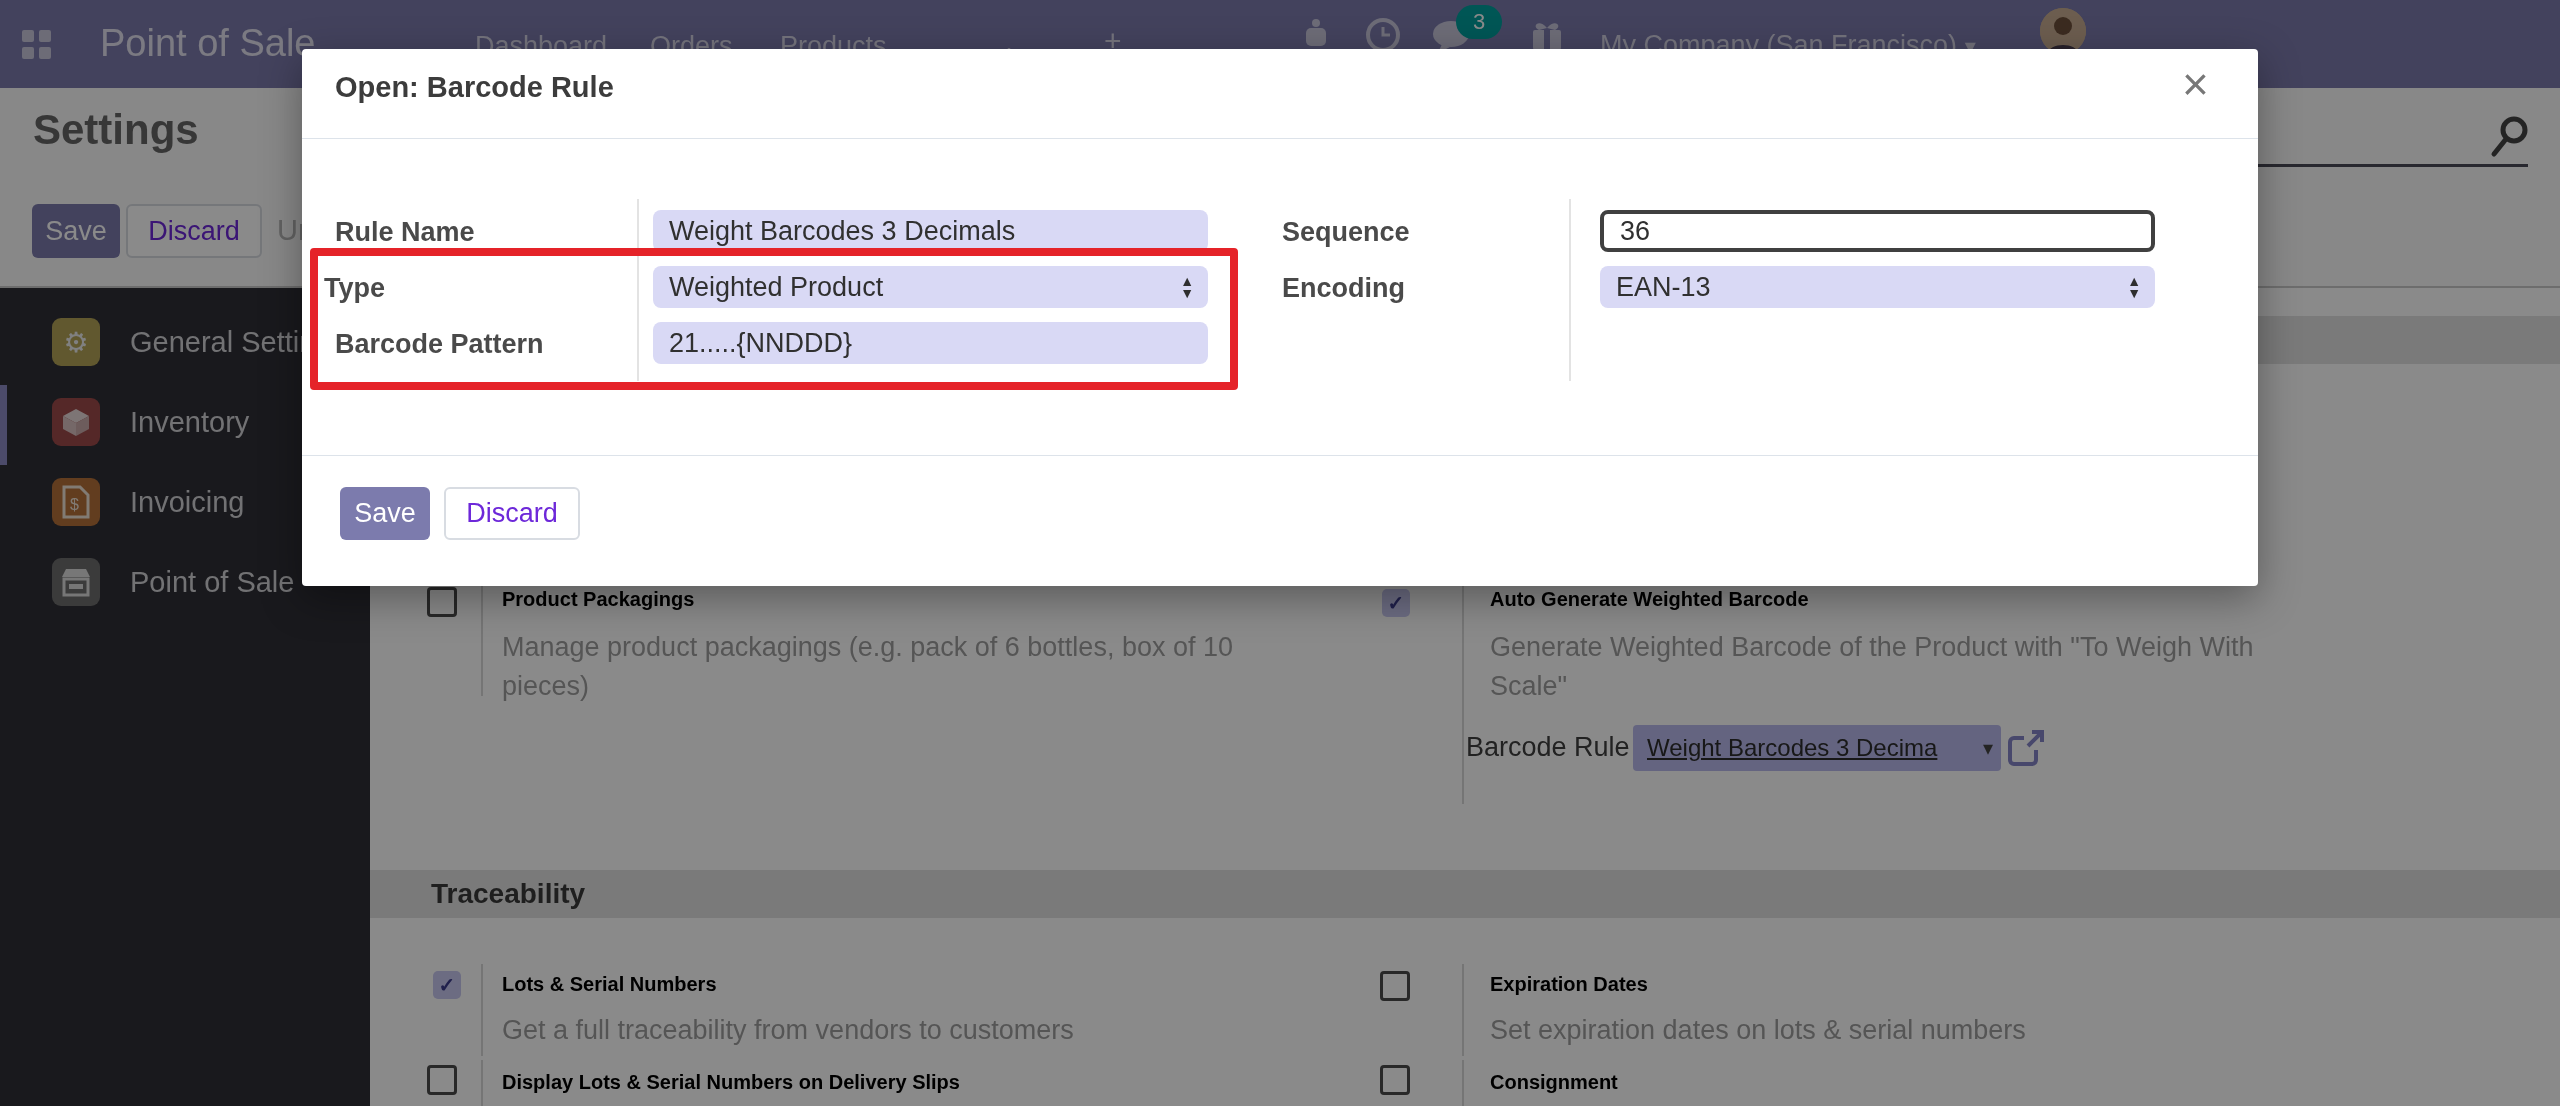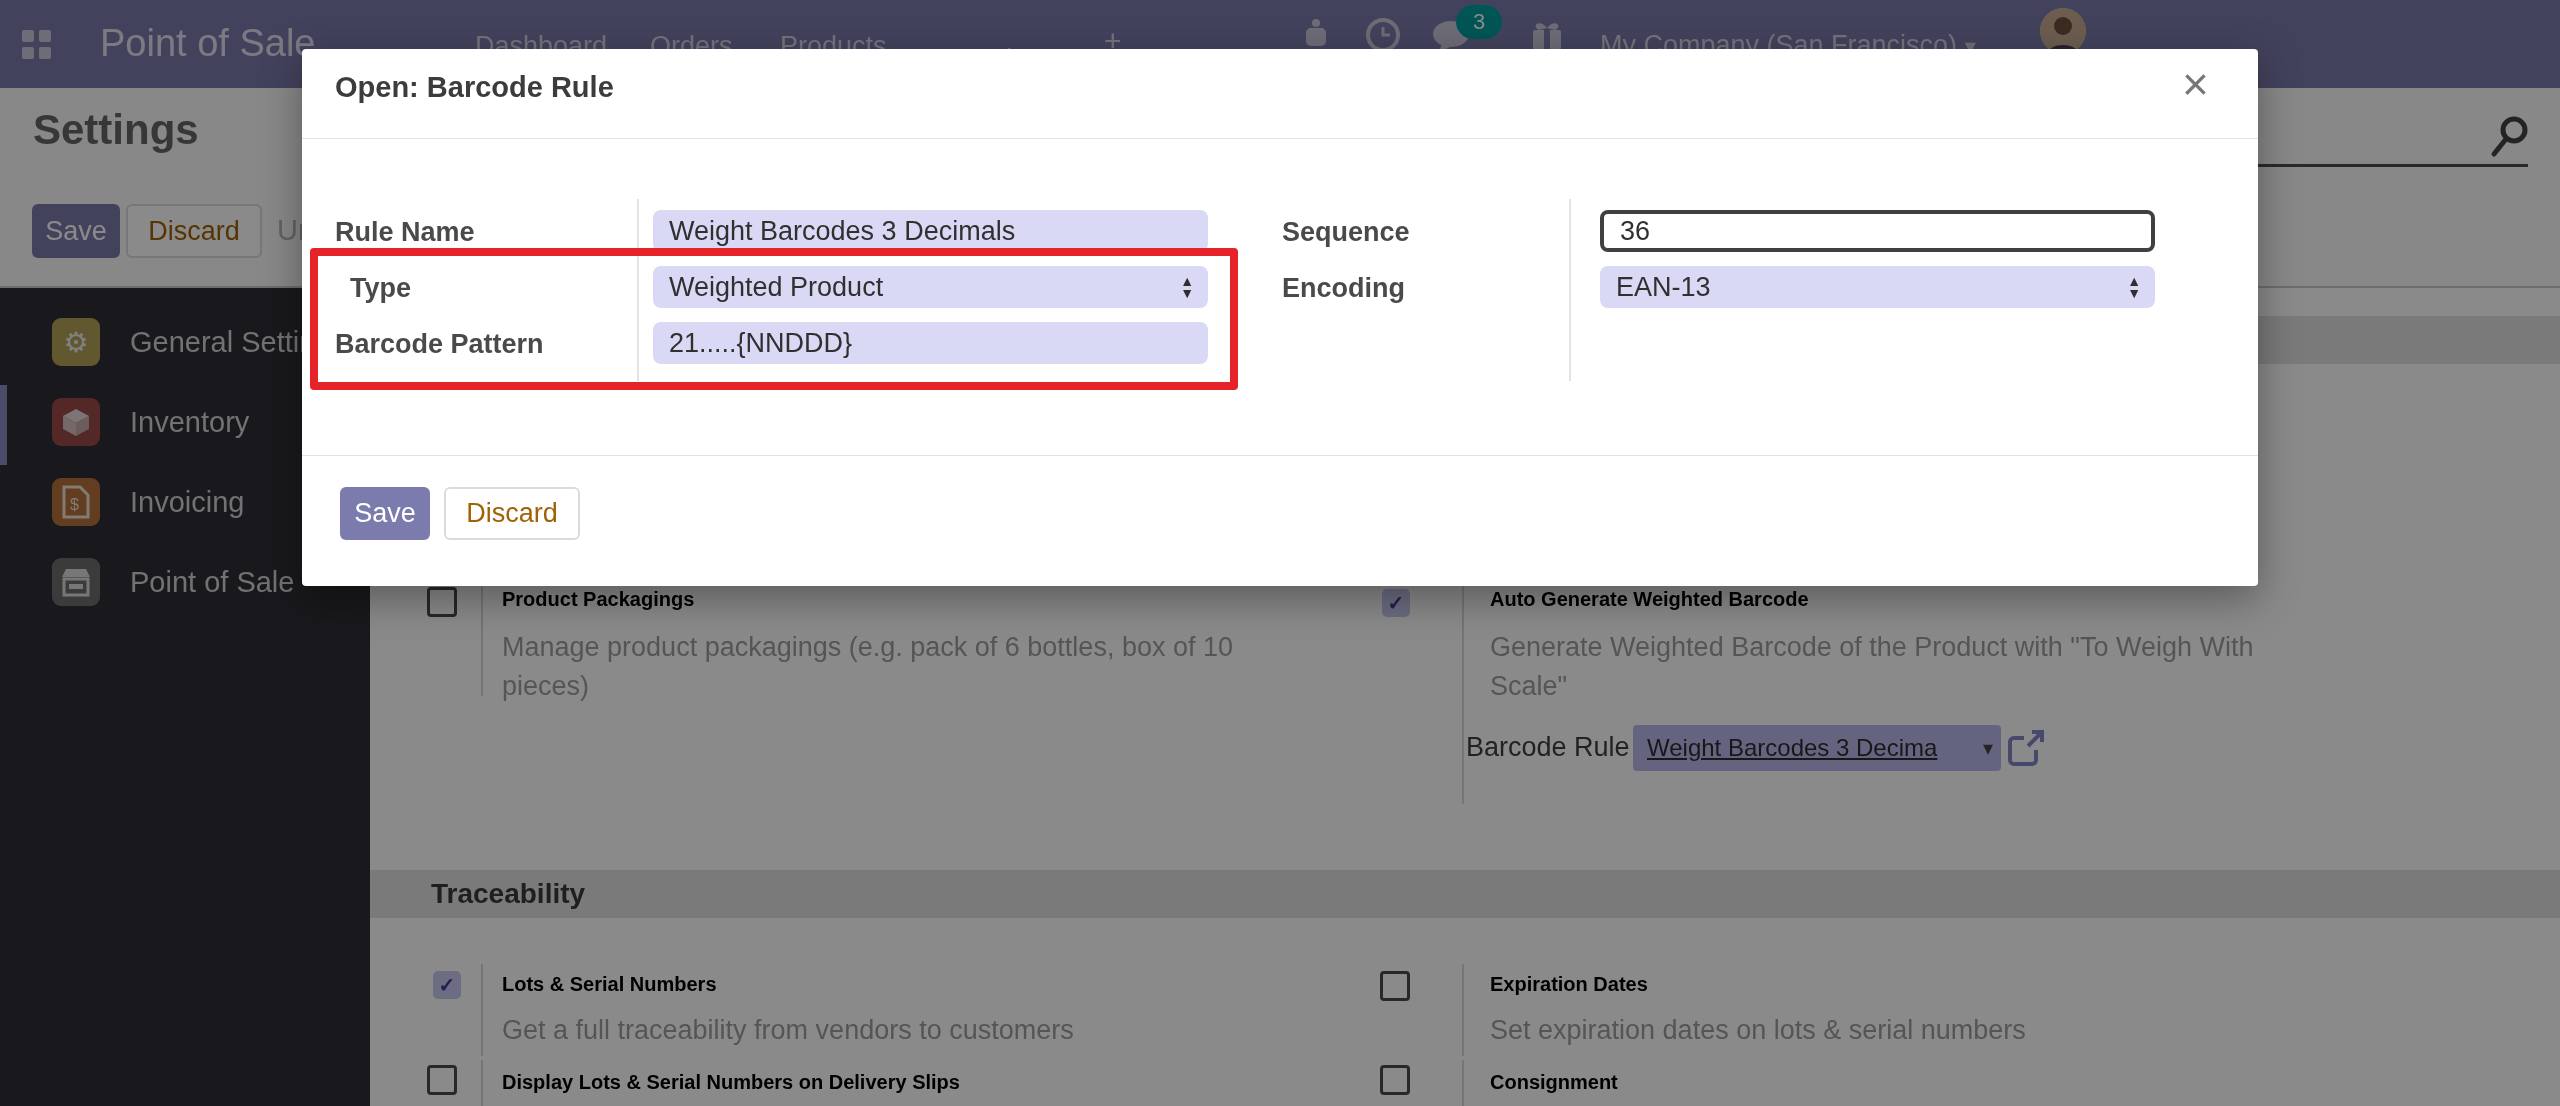--- a/index.html
+++ b/index.html
@@ -19,21 +19,21 @@
          border-radius:17px;font-size:22px;display:flex;align-items:center;justify-content:center;padding:0 12px;}
   .caret{color:#cfcde0;font-size:22px;}
   .avatar{left:2040px;top:8px;width:46px;height:46px;border-radius:50%;overflow:hidden;background:#c7ad92;}
 
   
   .control-panel{left:0;top:88px;width:2560px;height:200px;background:#fbfbfb;
                  border-bottom:2px solid #c9c9c9;z-index:5;}
   .page-title{left:33px;top:18px;font-size:42px;font-weight:600;color:#666;}
   .btn{display:flex;align-items:center;justify-content:center;font-size:27px;border-radius:6px;cursor:pointer;}
   .btn-primary{background:#7C7BAD;color:#fff;}
-  .btn-light{background:#fff;color:#a16207;border:2px solid #d8dce2;}
+  .btn-light{background:#fff;color:#6d28d9;border:2px solid #d8dce2;}
   .cp-save{left:32px;top:116px;width:88px;height:54px;}
   .cp-discard{left:126px;top:116px;width:136px;height:54px;}
   .cp-dirty{left:277px;top:126px;font-size:29px;color:#b5b5b5;white-space:nowrap;}
   .search-underline{left:1780px;top:76px;width:748px;height:3px;background:#4a4a57;}
   .magnifier{left:2486px;top:26px;}
 
   
   .sidebar{left:0;top:288px;width:370px;height:818px;background:#2f2f36;z-index:5;}
   .side-item{left:0;width:370px;height:60px;display:flex;align-items:center;padding-left:52px;cursor:pointer;}
   .side-item .appicon{width:48px;height:48px;border-radius:9px;margin-right:30px;flex:0 0 auto;
@@ -247,21 +247,21 @@
 
   <div class="abs modal">
     <div class="abs modal-title">Open: Barcode Rule</div>
     <div class="abs modal-close">×</div>
     <div class="abs hline" style="top:89px;"></div>
 
     <div class="abs flabel" style="left:33px;top:168px;">Rule Name</div>
     <div class="abs vline" style="left:335px;top:150px;height:182px;background:#e3e3e3;"></div>
     <input class="abs field field-lav" style="left: 351px; top: 161px; width: 555px;" value="Weight Barcodes 3 Decimals">
 
-    <div class="abs flabel" style="left:48px;top:224px;">Type</div>
+    <div class="abs flabel" style="left:22px;top:224px;">Type</div>
     <div class="abs select" style="left:351px;top:217px;width:555px;">
       <span class="val">Weighted Product</span>
       <span class="arrows">
         <span>▲</span>
           <span>▼</span>
       </span>
     </div>
 
     <div class="abs flabel" style="left:33px;top:280px;">Barcode Pattern</div>
     <input class="abs field field-lav" style="left: 351px; top: 273px; width: 555px;" value="21.....{NNDDD}">

